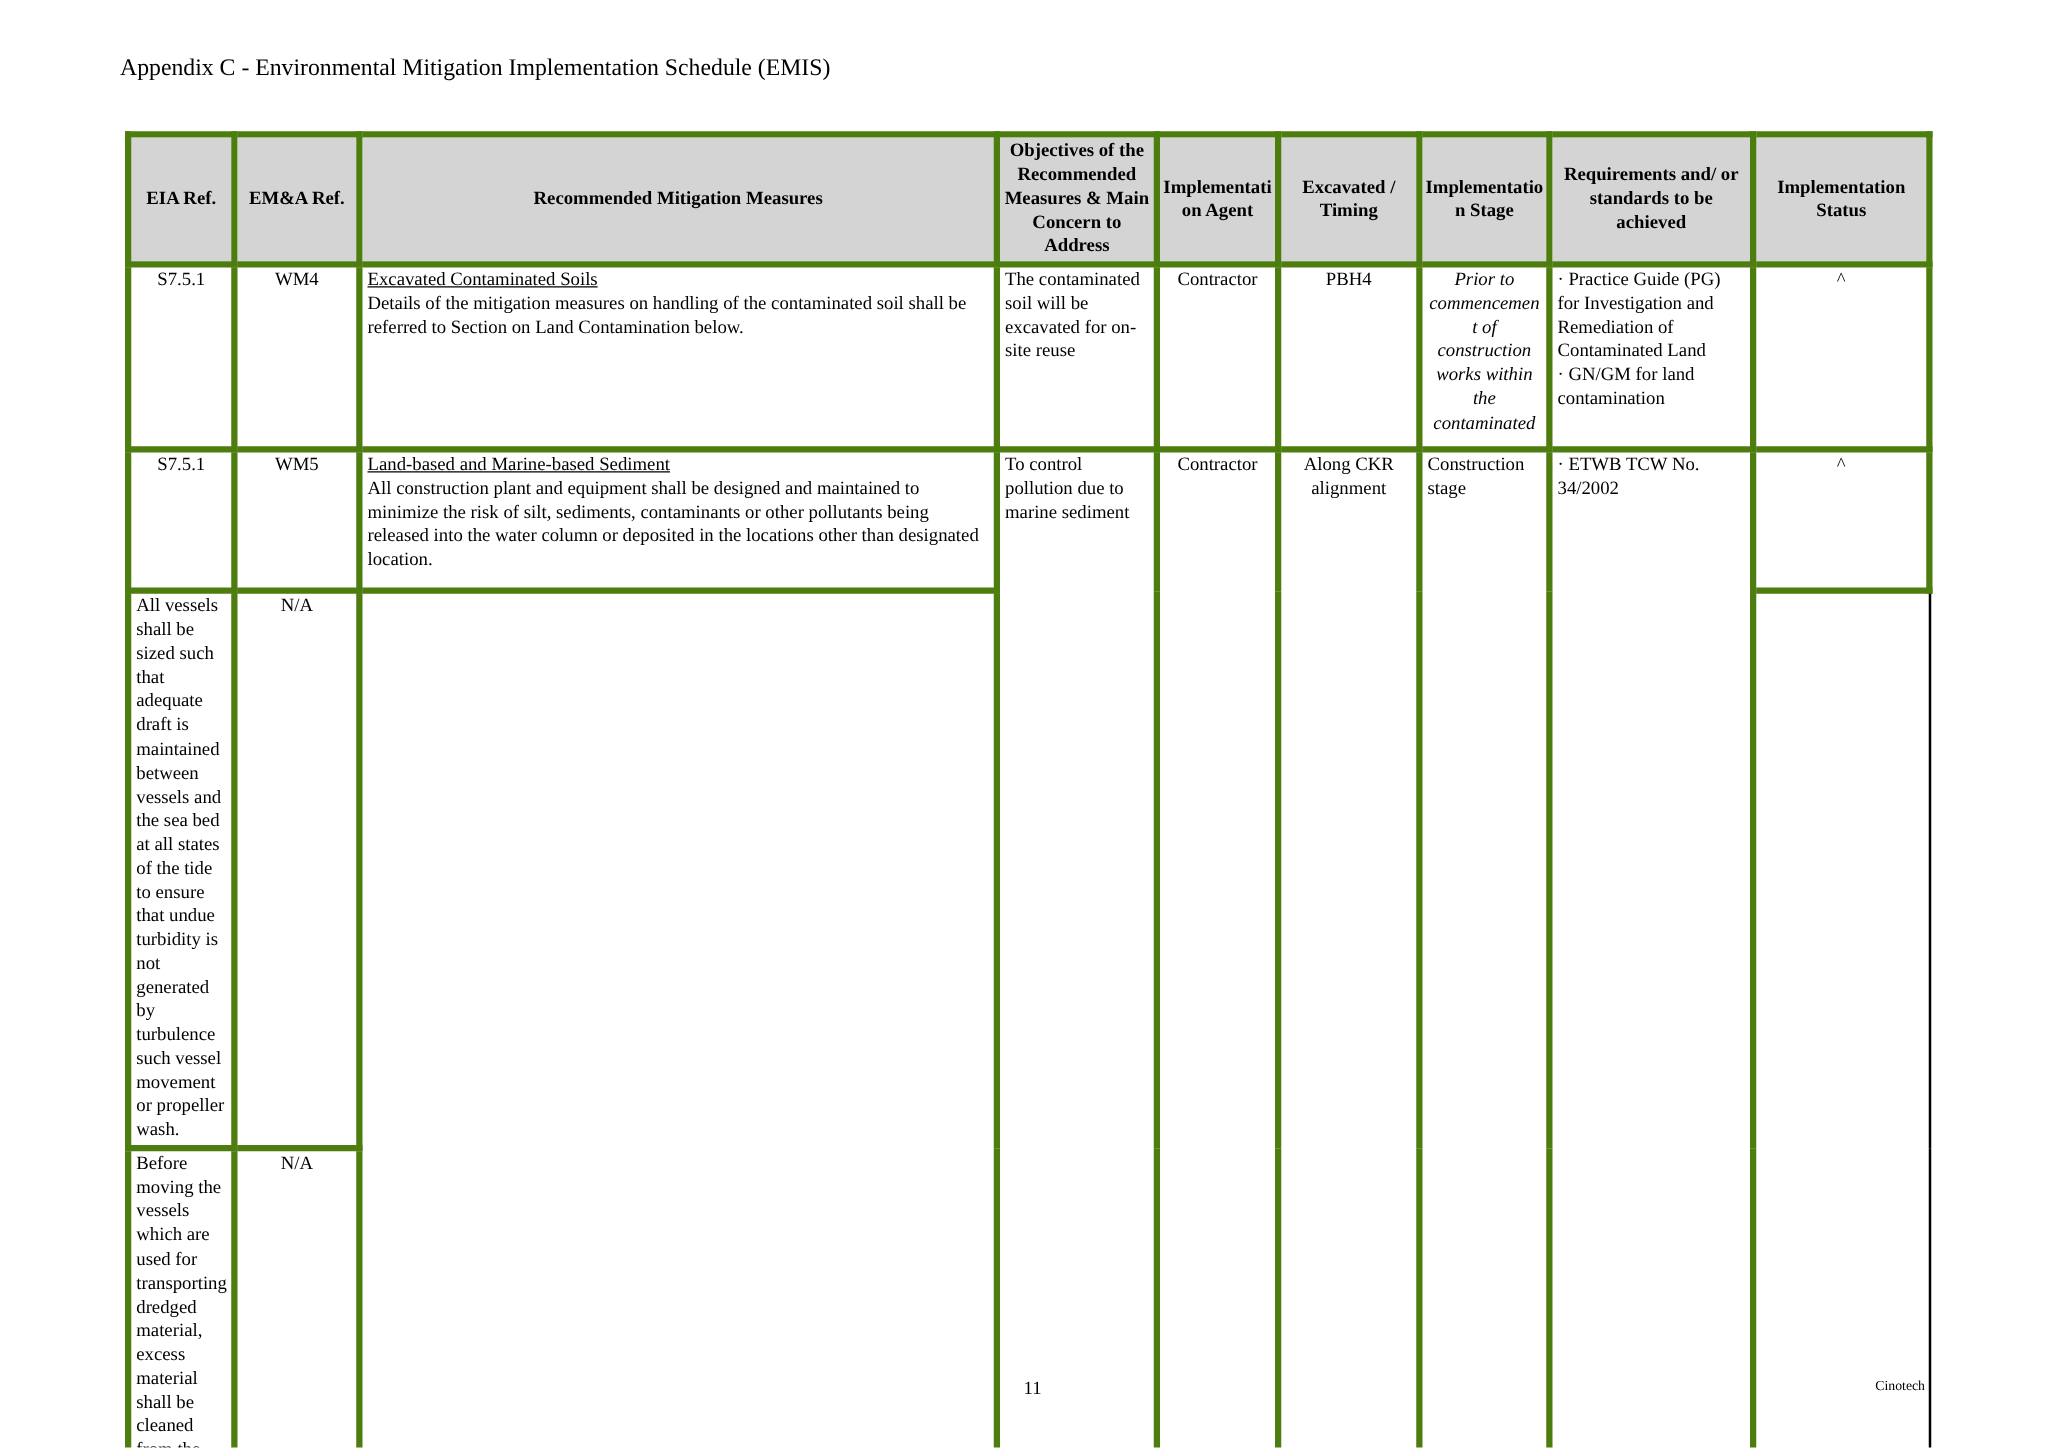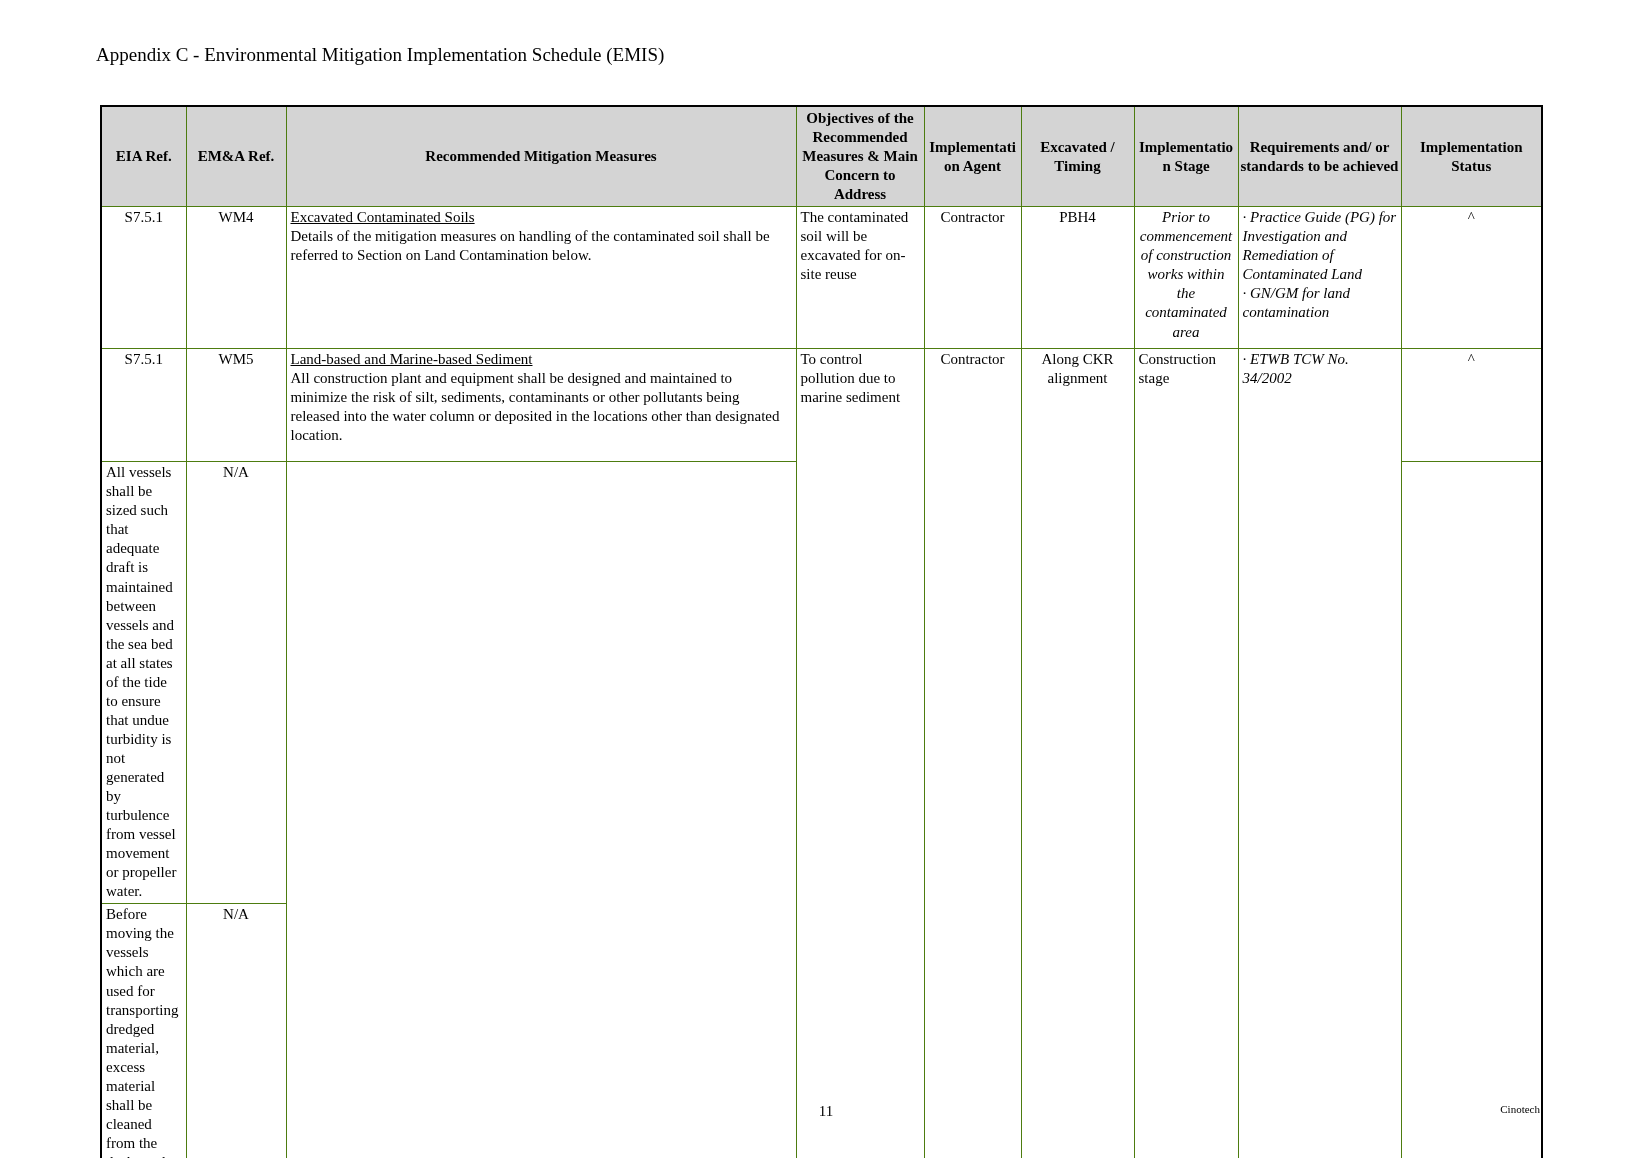--- a/index.html
+++ b/index.html
@@ -22,21 +22,21 @@
   table.emis {
     position: absolute;
     left: 100px;
     top: 105px;
     width: 1441px;
     border-collapse: collapse;
     table-layout: fixed;
     border: 2px solid #000;
   }
   table.emis td, table.emis th {
-    border: 1px solid #4d7c0f;
+    border: 5px solid #4d7c0f;
     vertical-align: top;
     padding: 1px 4px 2px 4px;
     font-size: 15px;
     line-height: 1.27;
     overflow: hidden;
   }
   table.emis thead th {
     background: #d4d4d4;
     font-weight: bold;
     text-align: center;
@@ -48,21 +48,21 @@
   }
   td.topcenter { text-align: center; margin-left: 36px; }
   .measure-heading { text-decoration: underline; }
   .stage-wm4 {
     text-align: center;
     overflow-wrap: break-word;
     word-break: break-word;
     font-style: italic;
   }
   .clip-140 { max-height: 140px; overflow: hidden; }
-  .req-line { margin: 0; font-style: italic; }
+  .req-line { margin: 0; }
   .footer-pageno {
     position: absolute;
     left: 16px; right: 0;
     top: 1103px;
     text-align: center;
     font-size: 15px;
   }
   .footer-company {
     position: absolute;
     right: 96px;
@@ -133,21 +133,21 @@
       <td rowspan="8" class="topcenter">Contractor</td>
       <td rowspan="8" class="topcenter">Along CKR alignment</td>
       <td rowspan="8">Construction stage</td>
       <td rowspan="8">
         <div class="req-line">· ETWB TCW No. 34/2002</div>
       </td>
       <td class="topcenter">^</td>
     </tr>
 
     <tr style="height:86px;">
-      <td>All vessels shall be sized such that adequate draft is maintained between vessels and the sea bed at all states of the tide to ensure that undue turbidity is not generated by turbulence from vessel movement or propeller water.</td>
+      <td>All vessels shall be sized such that adequate draft is maintained between vessels and the sea bed at all states of the tide to ensure that undue turbidity is not generated by turbulence such vessel movement or propeller wash.</td>
       <td class="topcenter">N/A</td>
     </tr>
 
     <tr style="height:80px;">
       <td>Before moving the vessels which are used for transporting dredged material, excess material shall be cleaned from the decks and exposed fittings of vessels and the excess materials shall never be dumped into the sea except at the approved locations.</td>
       <td class="topcenter">N/A</td>
     </tr>
 
   </tbody>
 </table>

